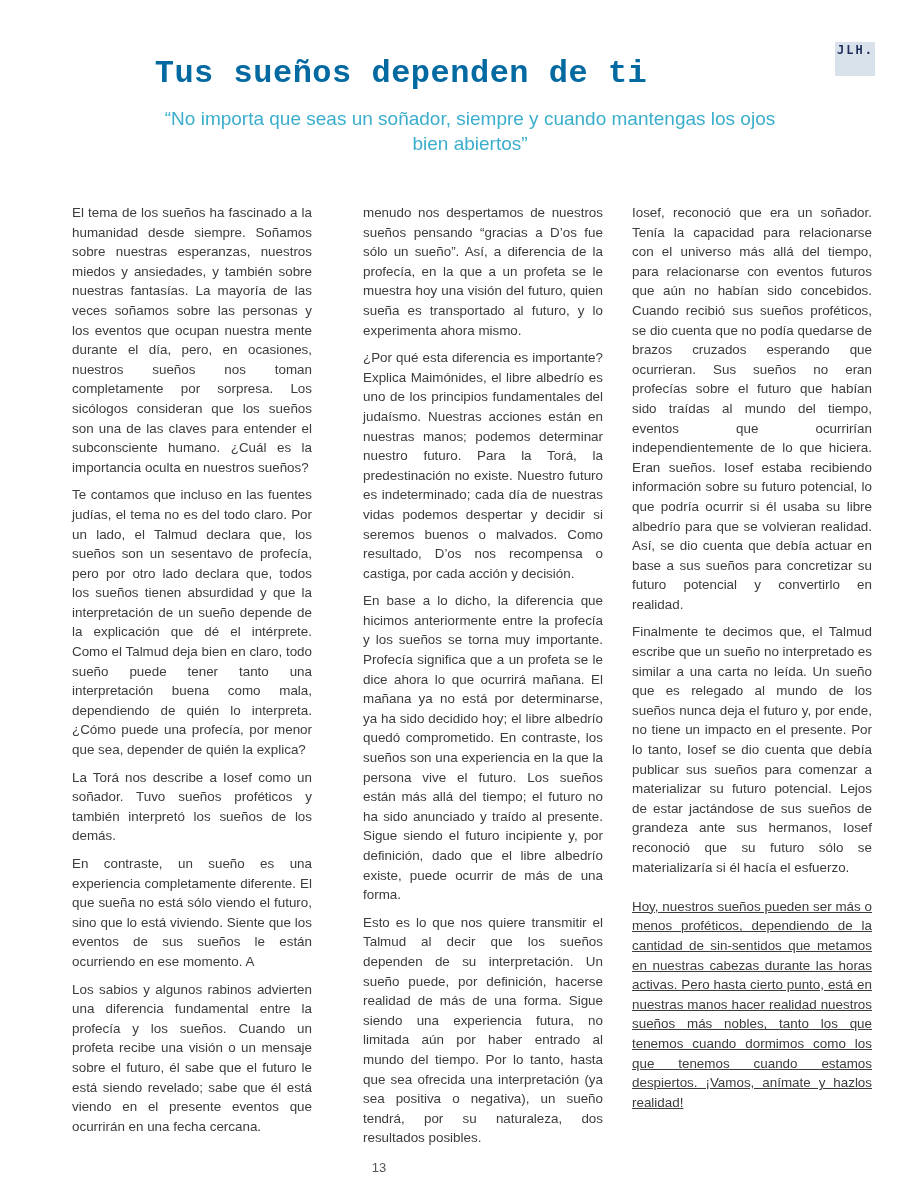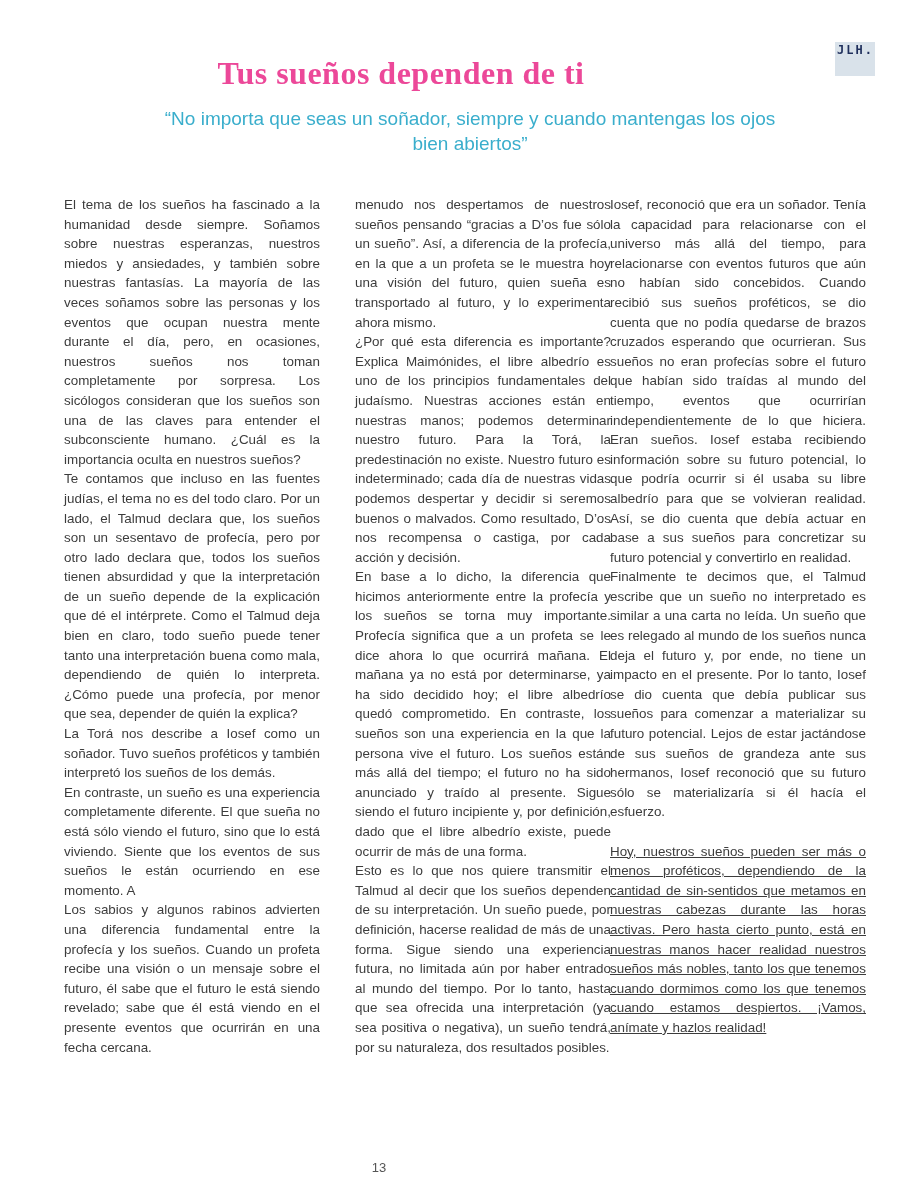--- a/index.html
+++ b/index.html
@@ -1,25 +1,25 @@
 <!DOCTYPE html>
 <html><head>
 <meta charset="utf-8">
 <style>
   html, body { margin:0; padding:0; background:#ffffff; }
   body { width:918px; height:1188px; position:relative; overflow:hidden; font-family:"Liberation Sans", sans-serif; }
   .tag { position:absolute; left:835px; top:42px; width:38px; height:34px; background:#d9e2ea; color:#1f2f5c; font-family:"DejaVu Sans Mono", monospace; font-weight:bold; font-size:12px; line-height:17px; padding-left:2px; letter-spacing:2px; }
-  .title { position:absolute; left:0; width:802px; top:55px; text-align:center; font-family:Liberation Serif, serif; font-weight:bold; font-size:32px; color:#ec4899; letter-spacing:0.5px; }
+  .title { position:absolute; left:0; width:802px; top:55px; text-align:center; font-family:Liberation Mono, monospace; font-weight:bold; font-size:32px; color:#0369a1; letter-spacing:0.5px; }
   .subtitle { position:absolute; left:150px; width:640px; top:106px; text-align:center; font-family:"Liberation Sans", sans-serif; font-weight:normal; font-size:19px; line-height:25px; color:#3aaecc; }
   .col { position:absolute; top:195px; width:256px; font-family:"Liberation Sans", sans-serif; font-size:13.4px; line-height:19.6px; color:#3c3c3c; text-align:justify; }
-  .col p { margin:0; }
+  .col p { margin:8px; }
   .col p.gap { margin-top:19.6px;text-decoration:underline; }
   #col1 { left:64px; }
   #col2 { left:355px; }
-  #col3 { left:610px; }
+  #col3 { left:624px; }
   .pagenum { position:absolute; top:1160px; left:0; width:758px; text-align:center; font-size:13px; color:#555; font-family:"Liberation Sans", sans-serif; }
 </style>
 </head>
 <body>
 
 <div class="tag">JLH.</div>
 <h1 class="title" style="margin:0;">Tus sueños dependen de ti</h1>
 <div class="subtitle">“No importa que seas un soñador, siempre y cuando mantengas los ojos bien abiertos”</div>
 
 <div class="col" id="col1">

